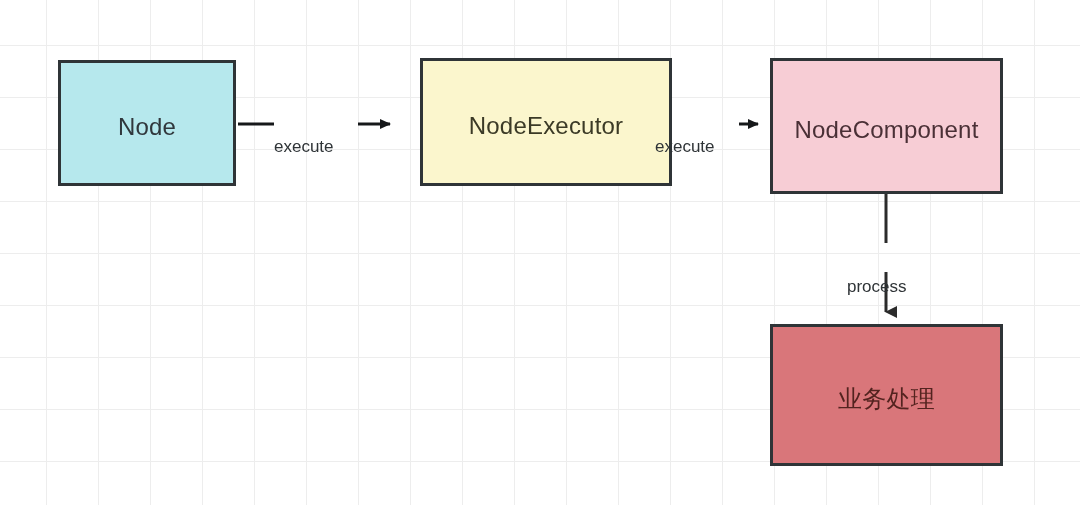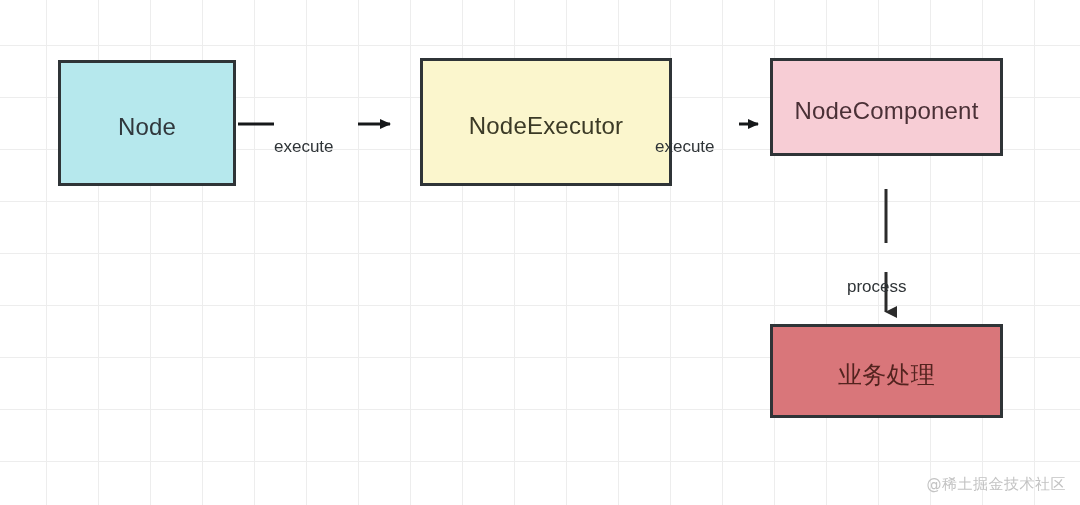--- a/index.html
+++ b/index.html
@@ -33,22 +33,22 @@
   .node-label {
     font-size: 24px;
     letter-spacing: 0.2px;
     color: #2f3437;
     line-height: 1.2;
     margin-top: 8px;
   }
 
   .node-a { left: 58px;  top: 60px;  width: 178px; height: 126px; background: #b6e8ed; }
   .node-b { left: 420px; top: 58px;  width: 252px; height: 128px; background: #fbf6cd; }
-  .node-c { left: 770px; top: 58px;  width: 233px; height: 98px; background: #f7cdd5; }
-  .node-d { left: 770px; top: 324px; width: 233px; height: 94px; background: #d9767a; }
+  .node-c { left: 770px; top: 58px;  width: 233px; height: 136px; background: #f7cdd5; }
+  .node-d { left: 770px; top: 324px; width: 233px; height: 142px; background: #d9767a; }
 
   .node-a .node-label { color: #30373c; }
   .node-b .node-label { color: #3b3a26; }
   .node-c .node-label { color: #4a3036; }
   .node-d .node-label { color: #53231f; }
 
   .edge-svg {
     position: absolute;
     left: 0;
     top: 0;
@@ -123,15 +123,14 @@
   </div>
 
   <div class="node-box node-d">
     <span class="node-label">业务处理</span>
   </div>
 
   <div class="edge-label edge-label-1">execute</div>
   <div class="edge-label edge-label-2">execute</div>
   <div class="edge-label edge-label-3">process</div>
 
-  <div class="watermark">@稀土掘金技术社区</div>
 
 </div>
 
 </body></html>

